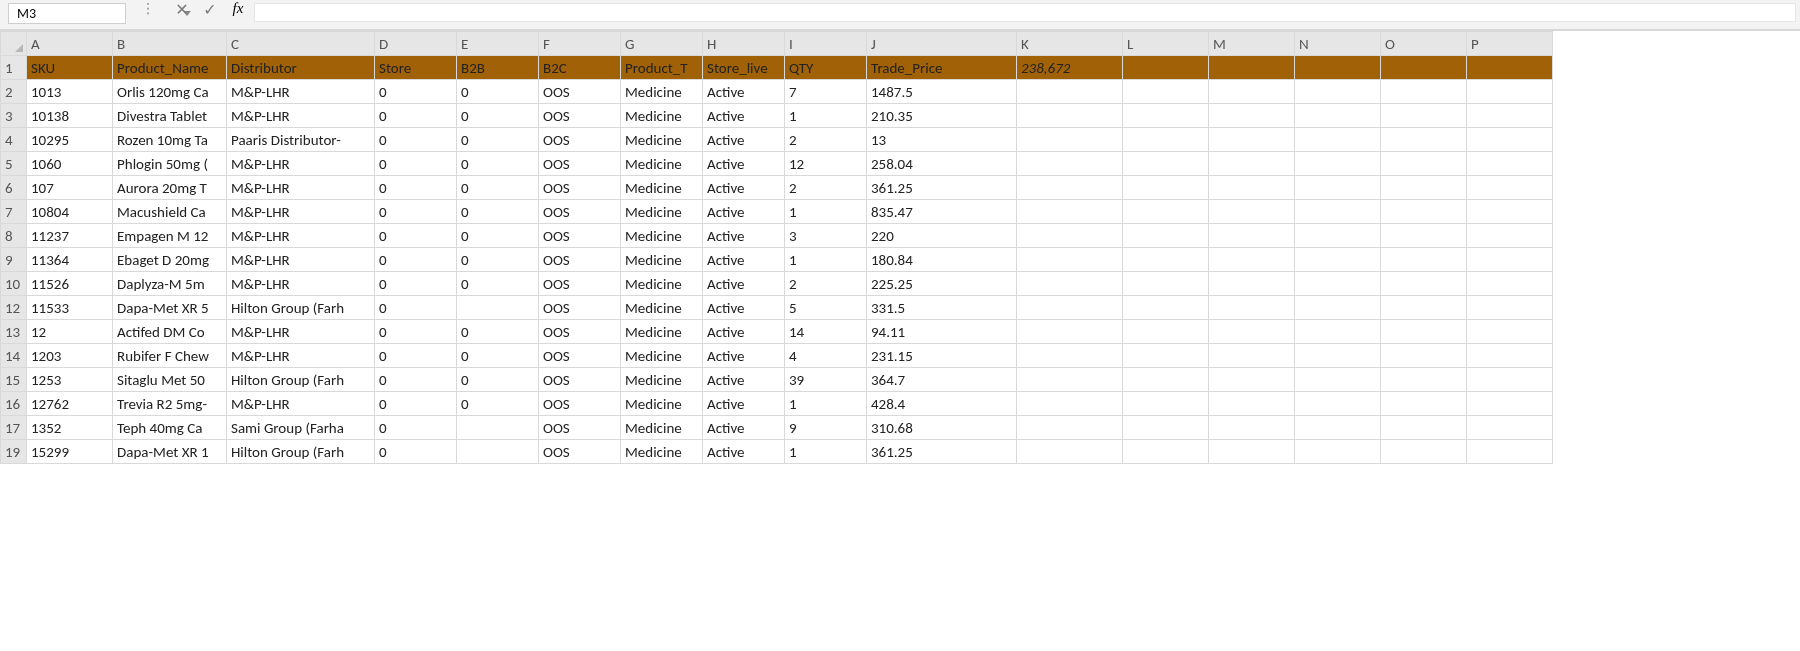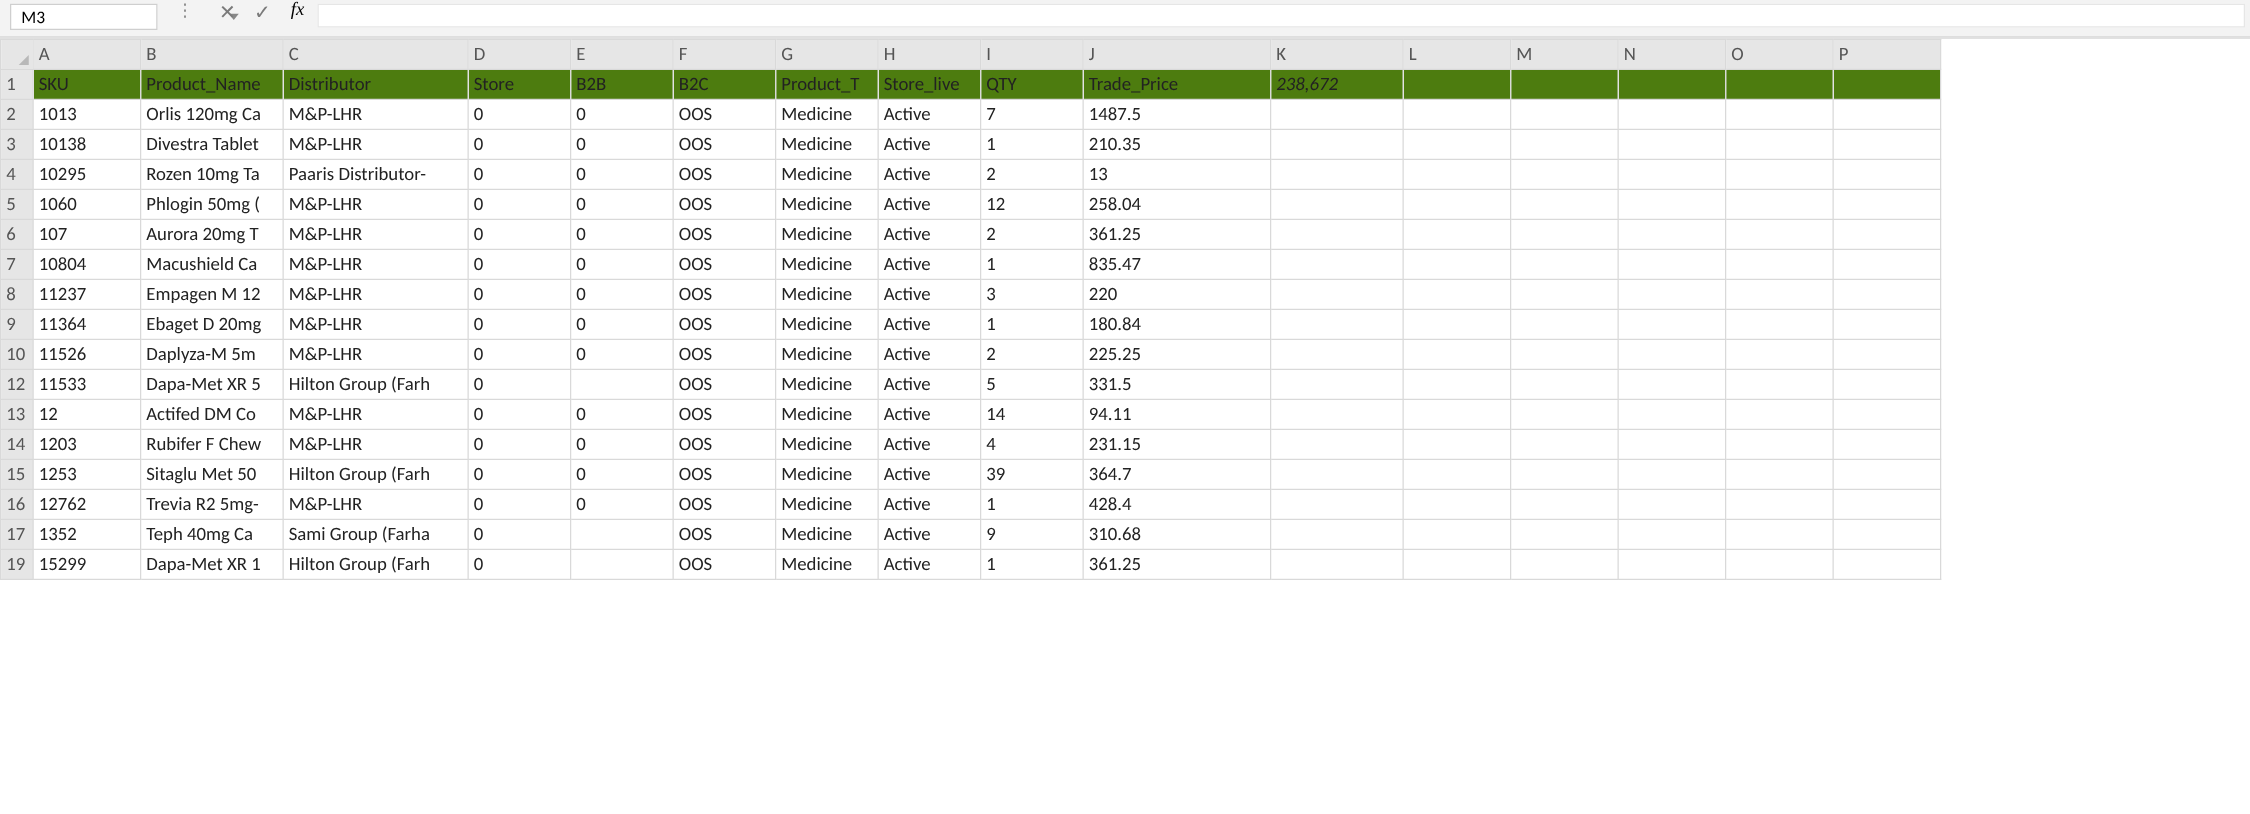--- a/index.html
+++ b/index.html
@@ -132,21 +132,21 @@
   th.row-header {
     background: #e6e6e6;
     color:#555;
     text-align: center;
     font-weight: normal;
     border-color:#cfcfcf;
     width: 26px;
   }
   
   tr.hdr-row td {
-    background: #4d7c0f;
+    background: #a16207;
   }
   
   .cw-row { width:26px; }
   .cw-A { width:86px; }
   .cw-B { width:114px; }
   .cw-C { width:148px; }
   .cw-D { width:82px; }
   .cw-E { width:82px; }
   .cw-F { width:82px; }
   .cw-G { width:82px; }

